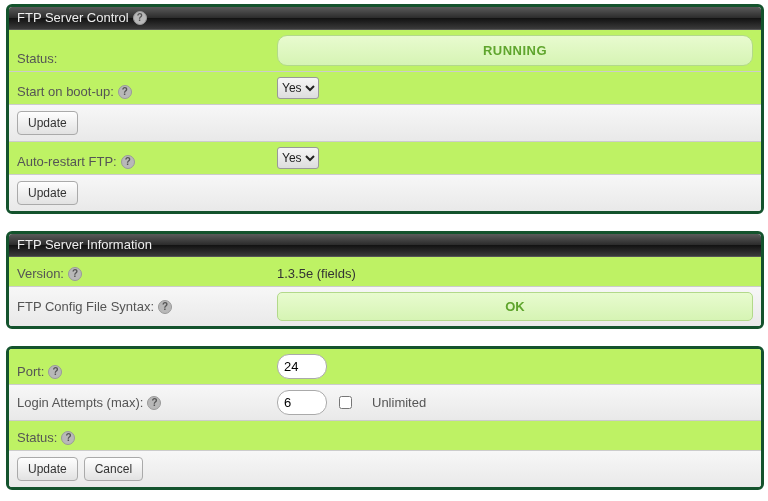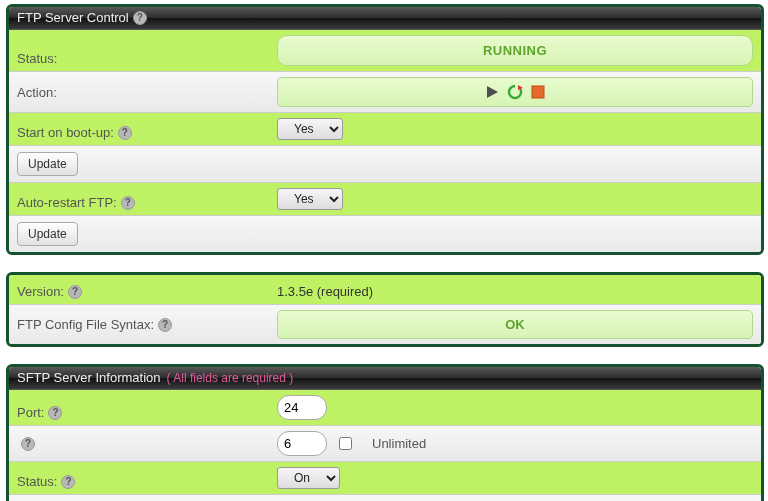--- a/index.html
+++ b/index.html
@@ -65,21 +65,21 @@
     font-weight:bold;
   }
   .btn {
     background: linear-gradient(to bottom,#fefefe,#e2e2e2);
     border:1px solid #aaa; border-radius:4px;
     padding:4px 10px; font-size:12px; color:#333; cursor:pointer;text-align:center;
   }
   select {
     background: linear-gradient(to bottom,#f6f6f6,#ddd);
     border:1px solid #999; border-radius:3px;
-    padding:2px 12px; font-size:12px; color:#222;
+    padding:2px 0; font-size:12px; color:#222;
   }
   input[type="text"] {
     border:1px solid #aaa; border-radius:12px; padding:4px 6px; width:50px; font-size:13px;
   }
   .play-icon svg, .restart-icon svg, .stop-icon svg { display:block; }
   .checkbox-wrap { display:flex; align-items:center; gap:20px; color:#555; margin-left:6px; }
   .btn-row { display:flex; gap:6px; padding:6px 8px; background:linear-gradient(to bottom,#f7f7f7,#e9e9e9); }
 </style>
 </head>
 <body>
@@ -90,43 +90,20 @@
     <span class="help-icon">?</span>
   </div>
 
   <div class="row plain">
     <div class="label-col">Status:</div>
     <div class="value-col">
       <div class="status-pill">RUNNING</div>
     </div>
   </div>
 
-  <div class="row alt">
-    <div class="label-col">Action:</div>
-    <div class="value-col">
-      <div class="action-pill">
-        <span class="play-icon">
-          <svg width="14" height="14">
-              <polygon points="2,1 13,7 2,13" fill="#4f4f4f"></polygon>
-            </svg>
-        </span>
-        <span class="restart-icon">
-          <svg width="16" height="16" viewBox="0 0 16 16">
-            <path d="M8 2a6 6 0 1 0 5.2 3" fill="none" stroke="#3aa63a" stroke-width="2.4"></path>
-            <polygon points="11,1 16,4 11,6" fill="#d33"></polygon>
-          </svg>
-        </span>
-        <span class="stop-icon">
-          <svg width="14" height="14">
-              <rect x="1" y="1" width="12" height="12" fill="#e46a2e" stroke="#c24d12"></rect>
-            </svg>
-        </span>
-      </div>
-    </div>
-  </div>
 
   <div class="row plain">
     <div class="label-col">
       <span>Start on boot-up:</span>
       <span class="help-icon">?</span>
     </div>
     <div class="value-col">
       <select>
         <option>Yes</option>
       </select>
@@ -148,80 +125,75 @@
       </select>
     </div>
   </div>
 
   <div class="btn-row">
     <button class="btn">Update</button>
   </div>
 </div>
 
 <div class="panel">
+  <div class="panel-header">
+    <span>FTP Server Information</span>
+  </div>
 
   <div class="row plain">
     <div class="label-col">
       <span>Version:</span>
       <span class="help-icon">?</span>
     </div>
     <div class="value-col">
-      <span>1.3.5e (required)</span>
+      <span>1.3.5e (fields)</span>
     </div>
   </div>
 
   <div class="row alt">
     <div class="label-col">
       <span>FTP Config File Syntax:</span>
       <span class="help-icon">?</span>
     </div>
     <div class="value-col">
       <div class="status-ok-pill">OK</div>
     </div>
   </div>
 </div>
 
 <div class="panel">
-  <div class="panel-header">
-    <span>SFTP Server Information</span>
-    <span class="req">( All fields are required )</span>
-  </div>
 
   <div class="row plain">
     <div class="label-col">
       <span>Port:</span>
       <span class="help-icon">?</span>
     </div>
     <div class="value-col">
       <input type="text" value="24" style="">
     </div>
   </div>
 
   <div class="row alt">
     <div class="label-col">
+      <span>Login Attempts (max):</span>
       <span class="help-icon">?</span>
     </div>
     <div class="value-col">
       <input type="text" value="6" style="">
       <label class="checkbox-wrap">
         <input type="checkbox" style="">
         <span>Unlimited</span>
       </label>
     </div>
   </div>
 
   <div class="row plain">
     <div class="label-col">
       <span>Status:</span>
       <span class="help-icon">?</span>
     </div>
-    <div class="value-col">
-      <select>
-        <option>On</option>
-      </select>
-    </div>
   </div>
 
   <div class="btn-row">
     <button class="btn">Update</button>
     <button class="btn">Cancel</button>
   </div>
 </div>
 
 </body></html>

